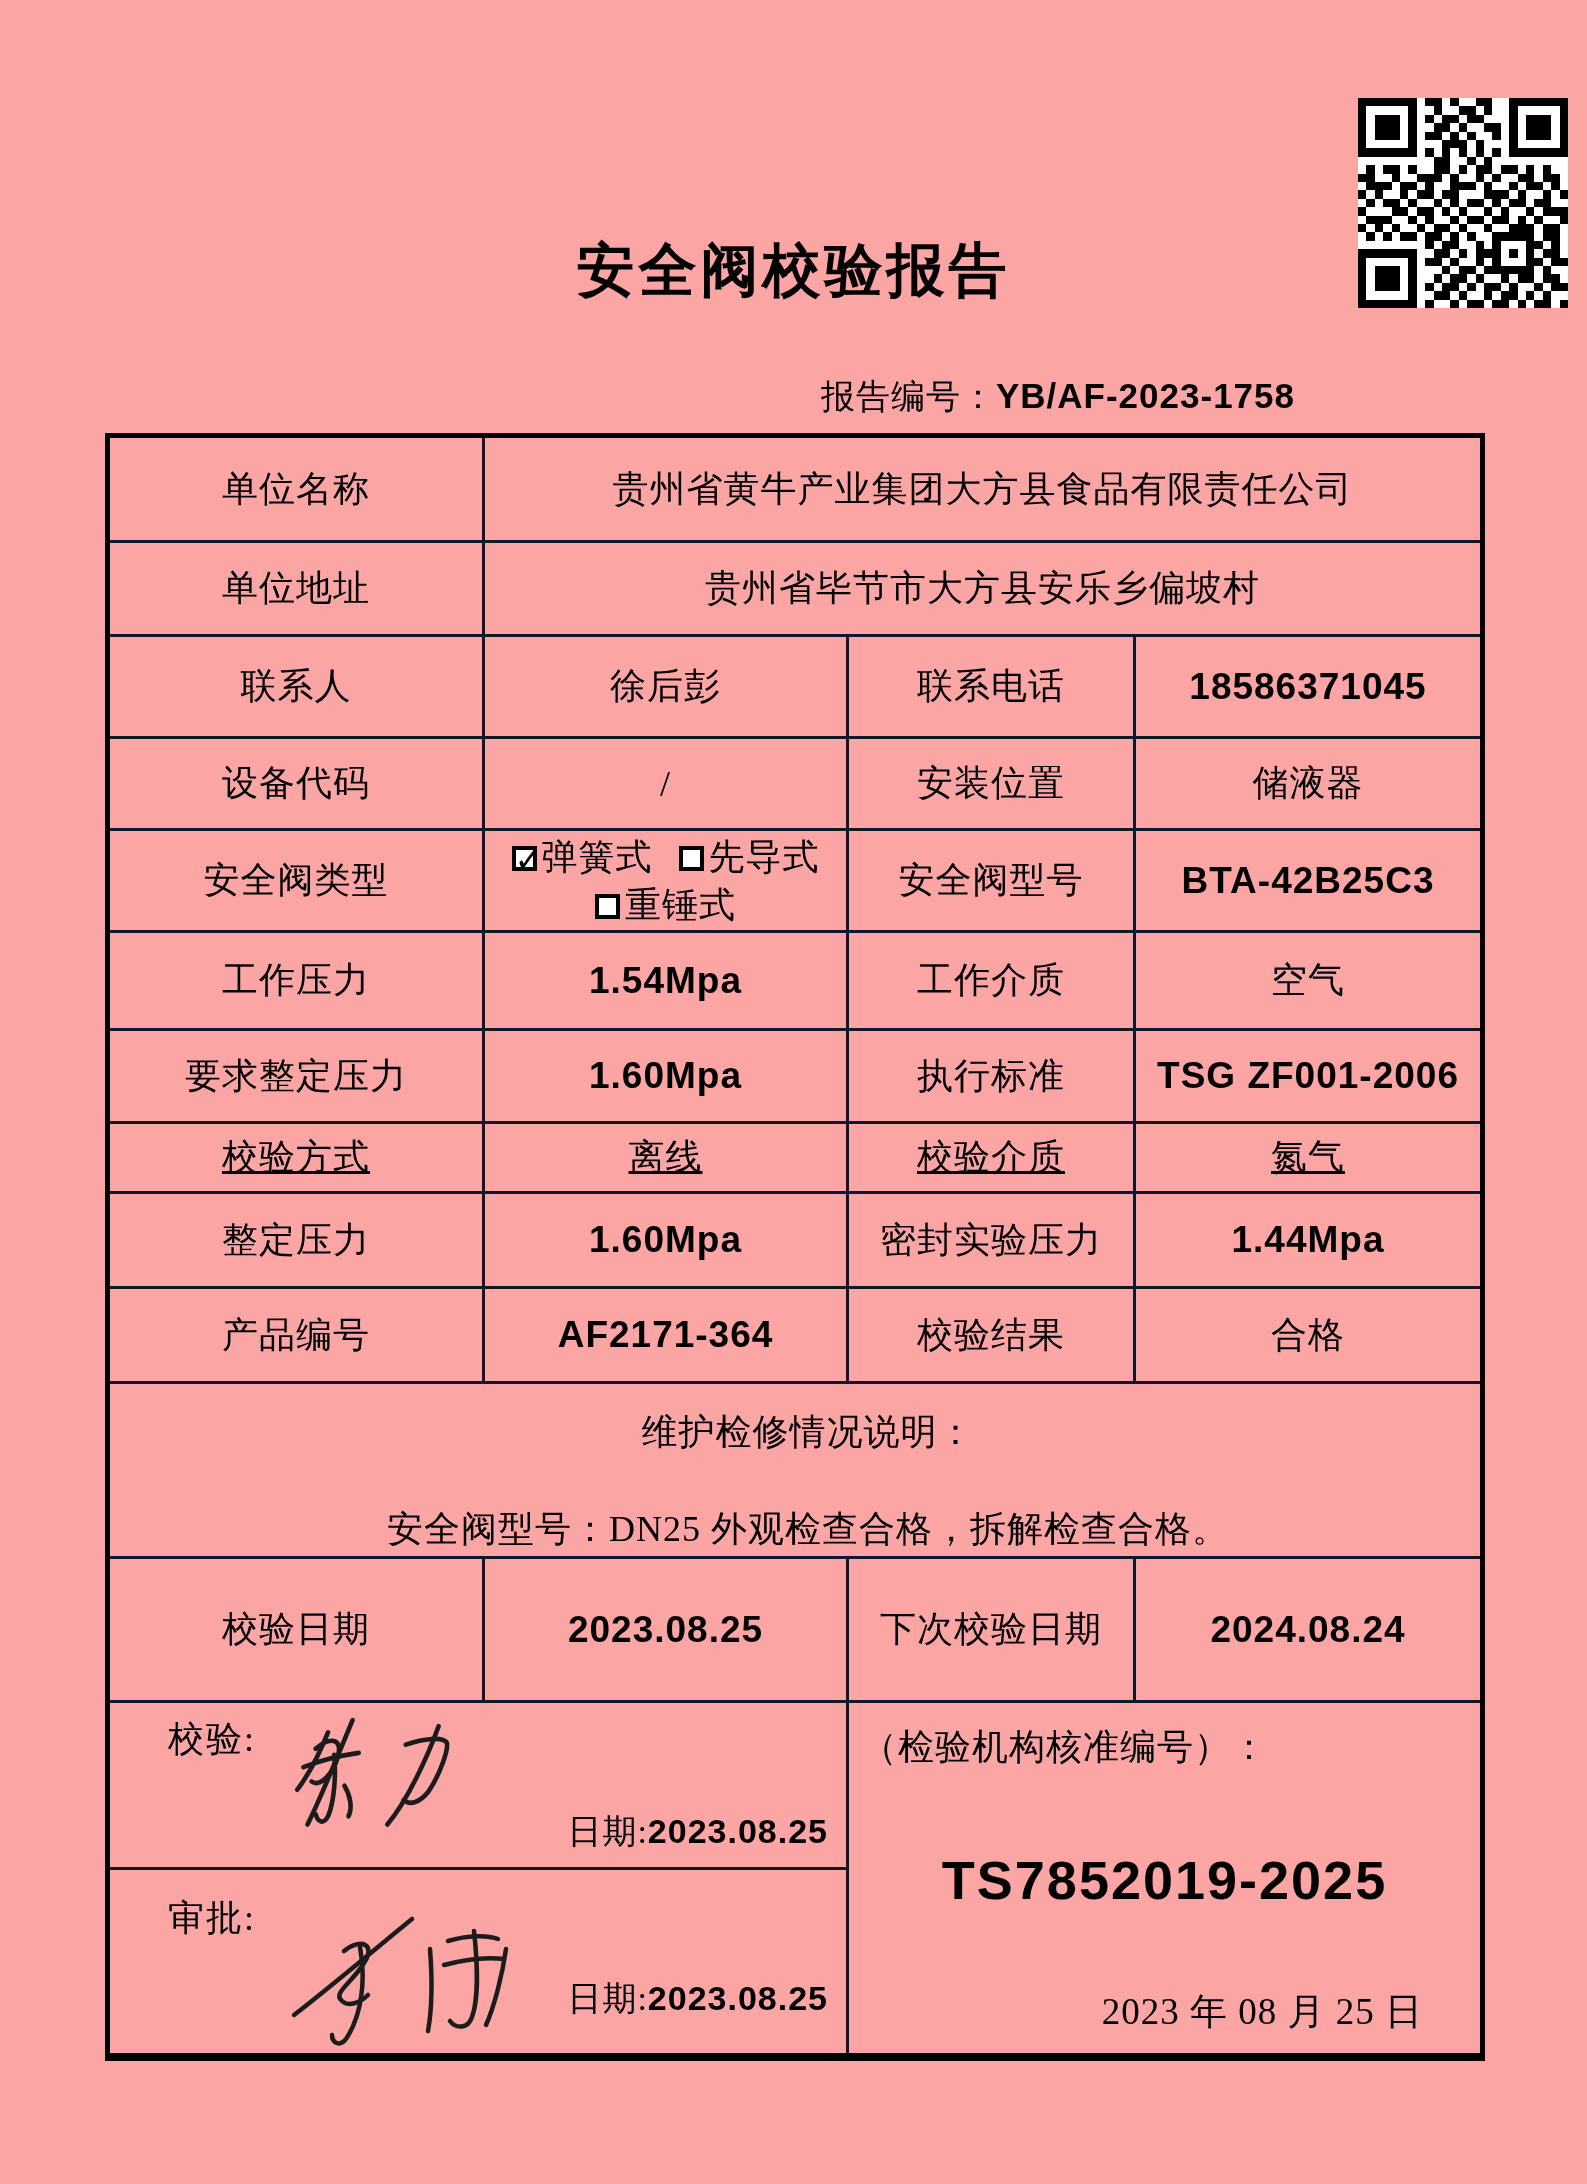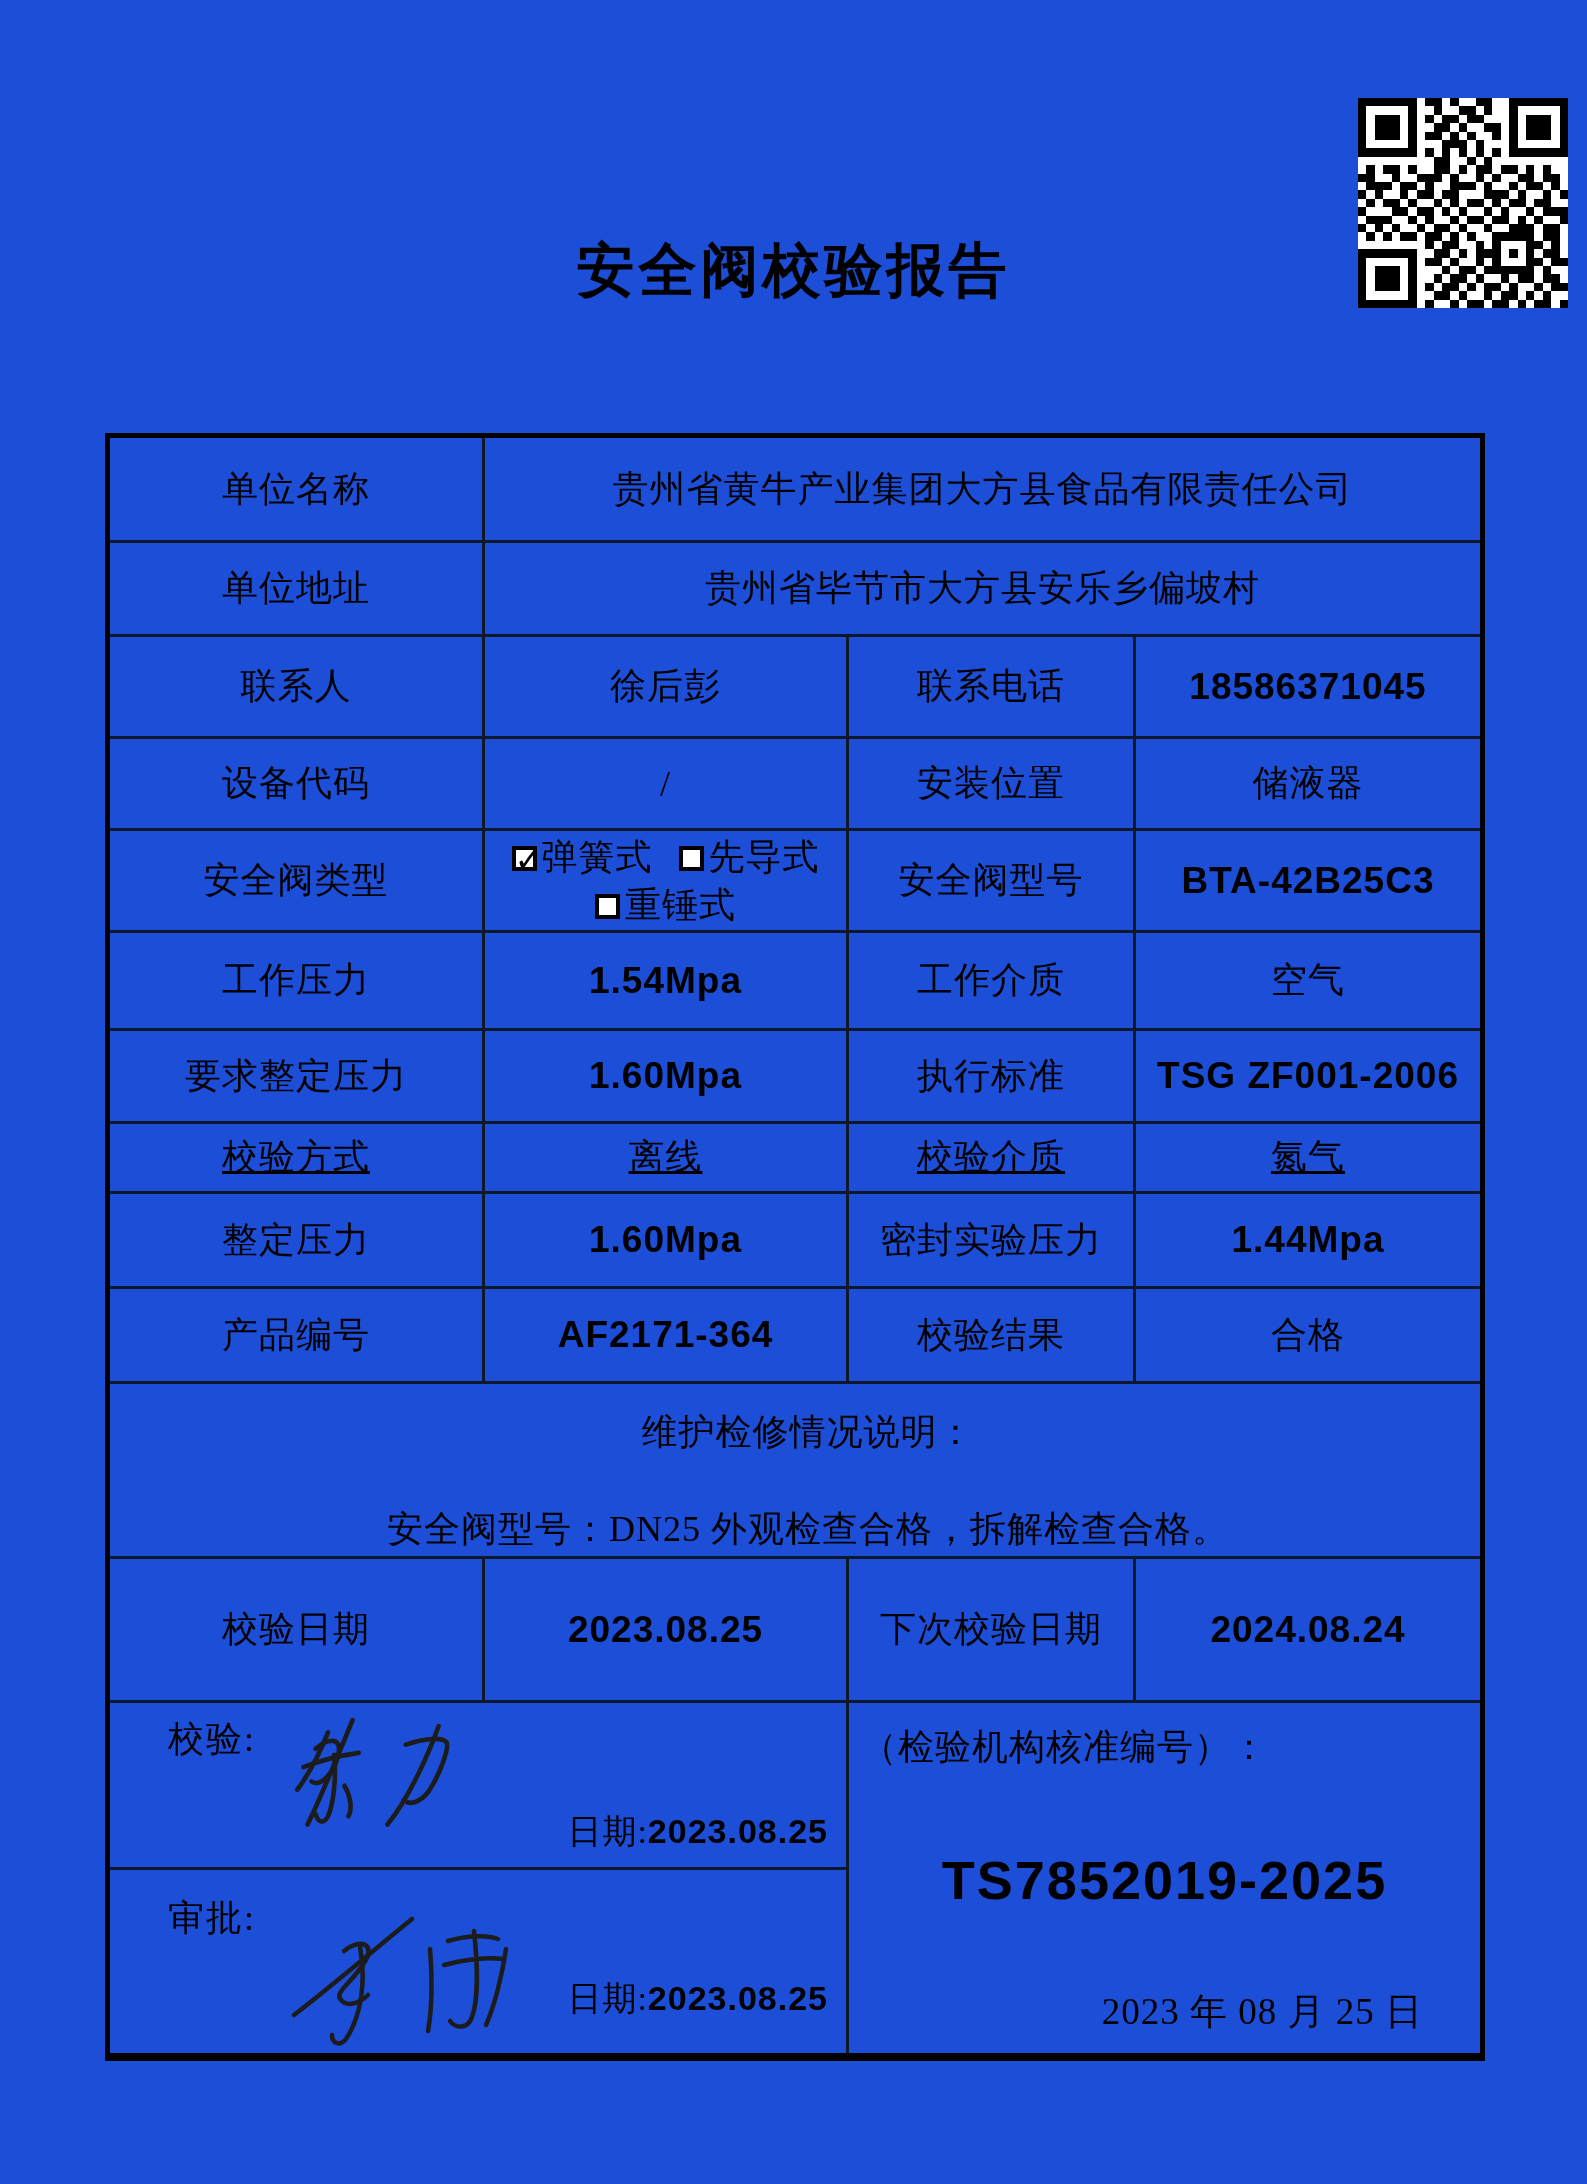--- a/index.html
+++ b/index.html
@@ -1,21 +1,21 @@
 <!DOCTYPE html>
 <html><head>
 <meta charset="utf-8">
 <style>
   * { margin:0; padding:0; box-sizing:border-box; }
   html,body { background:#ffffff; }
   body { font-family:"Liberation Serif","DejaVu Serif",serif; color:#000; }
   .page {
     position:relative;
     width:1587px; height:2184px;
-    background:#1d4ed8;
+    background:#fca5a5;
     overflow:hidden;
   }
   
   .doc-title {
     position:absolute; top:232px; left:0; right:0;
     text-align:center;
     font-size:58px; font-weight:bold; letter-spacing:4px;
   }
   .report-line {
     position:absolute; top:374px; left:0; width:1295px;
@@ -434,20 +434,21 @@
         <rect x="17" y="24" width="1" height="1"></rect>
         <rect x="19" y="24" width="1" height="1"></rect>
         <rect x="21" y="24" width="1" height="1"></rect>
         <rect x="22" y="24" width="1" height="1"></rect>
         <rect x="24" y="24" width="1" height="1"></rect>
       </svg>
   </div>
 
   <div class="doc-title">安全阀校验报告</div>
 
+  <div class="report-line"><span>报告编号：</span><span class="num">YB/AF-2023-1758</span></div>
 
   <table class="report">
     <colgroup>
       <col style="width:376px">
         <col style="width:364px">
         <col style="width:287px">
         <col style="width:348px">
     </colgroup>
 
     <tbody>

